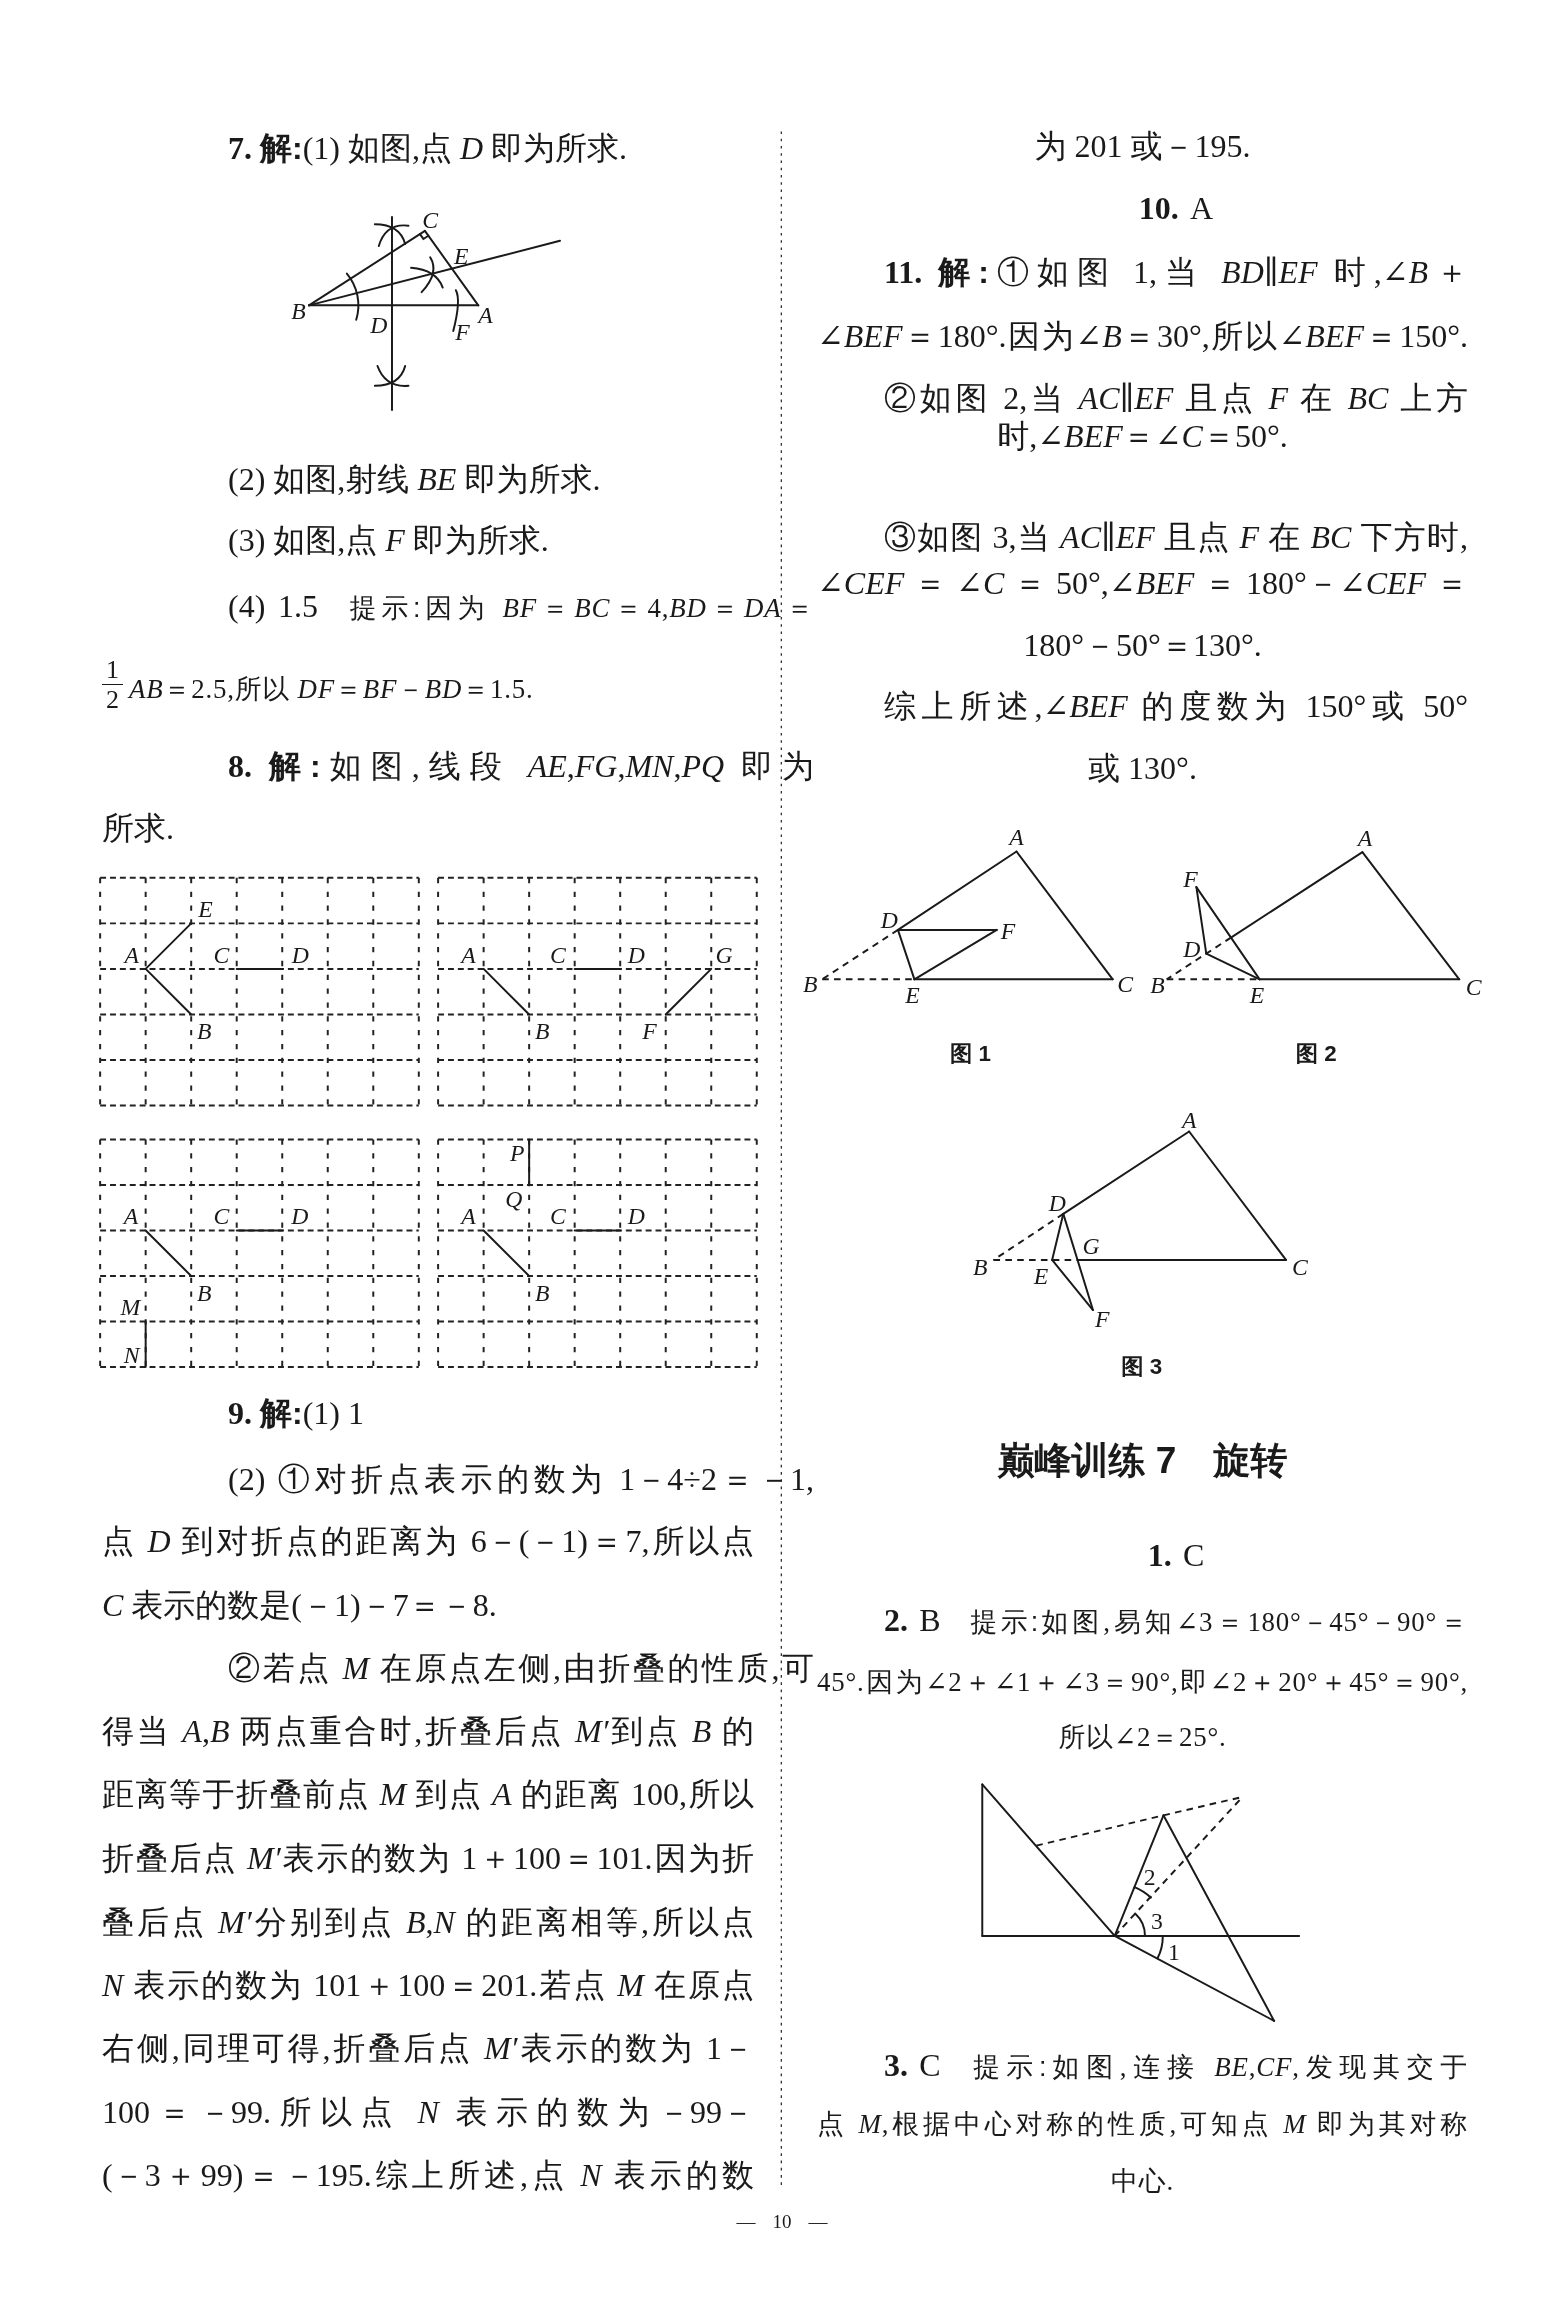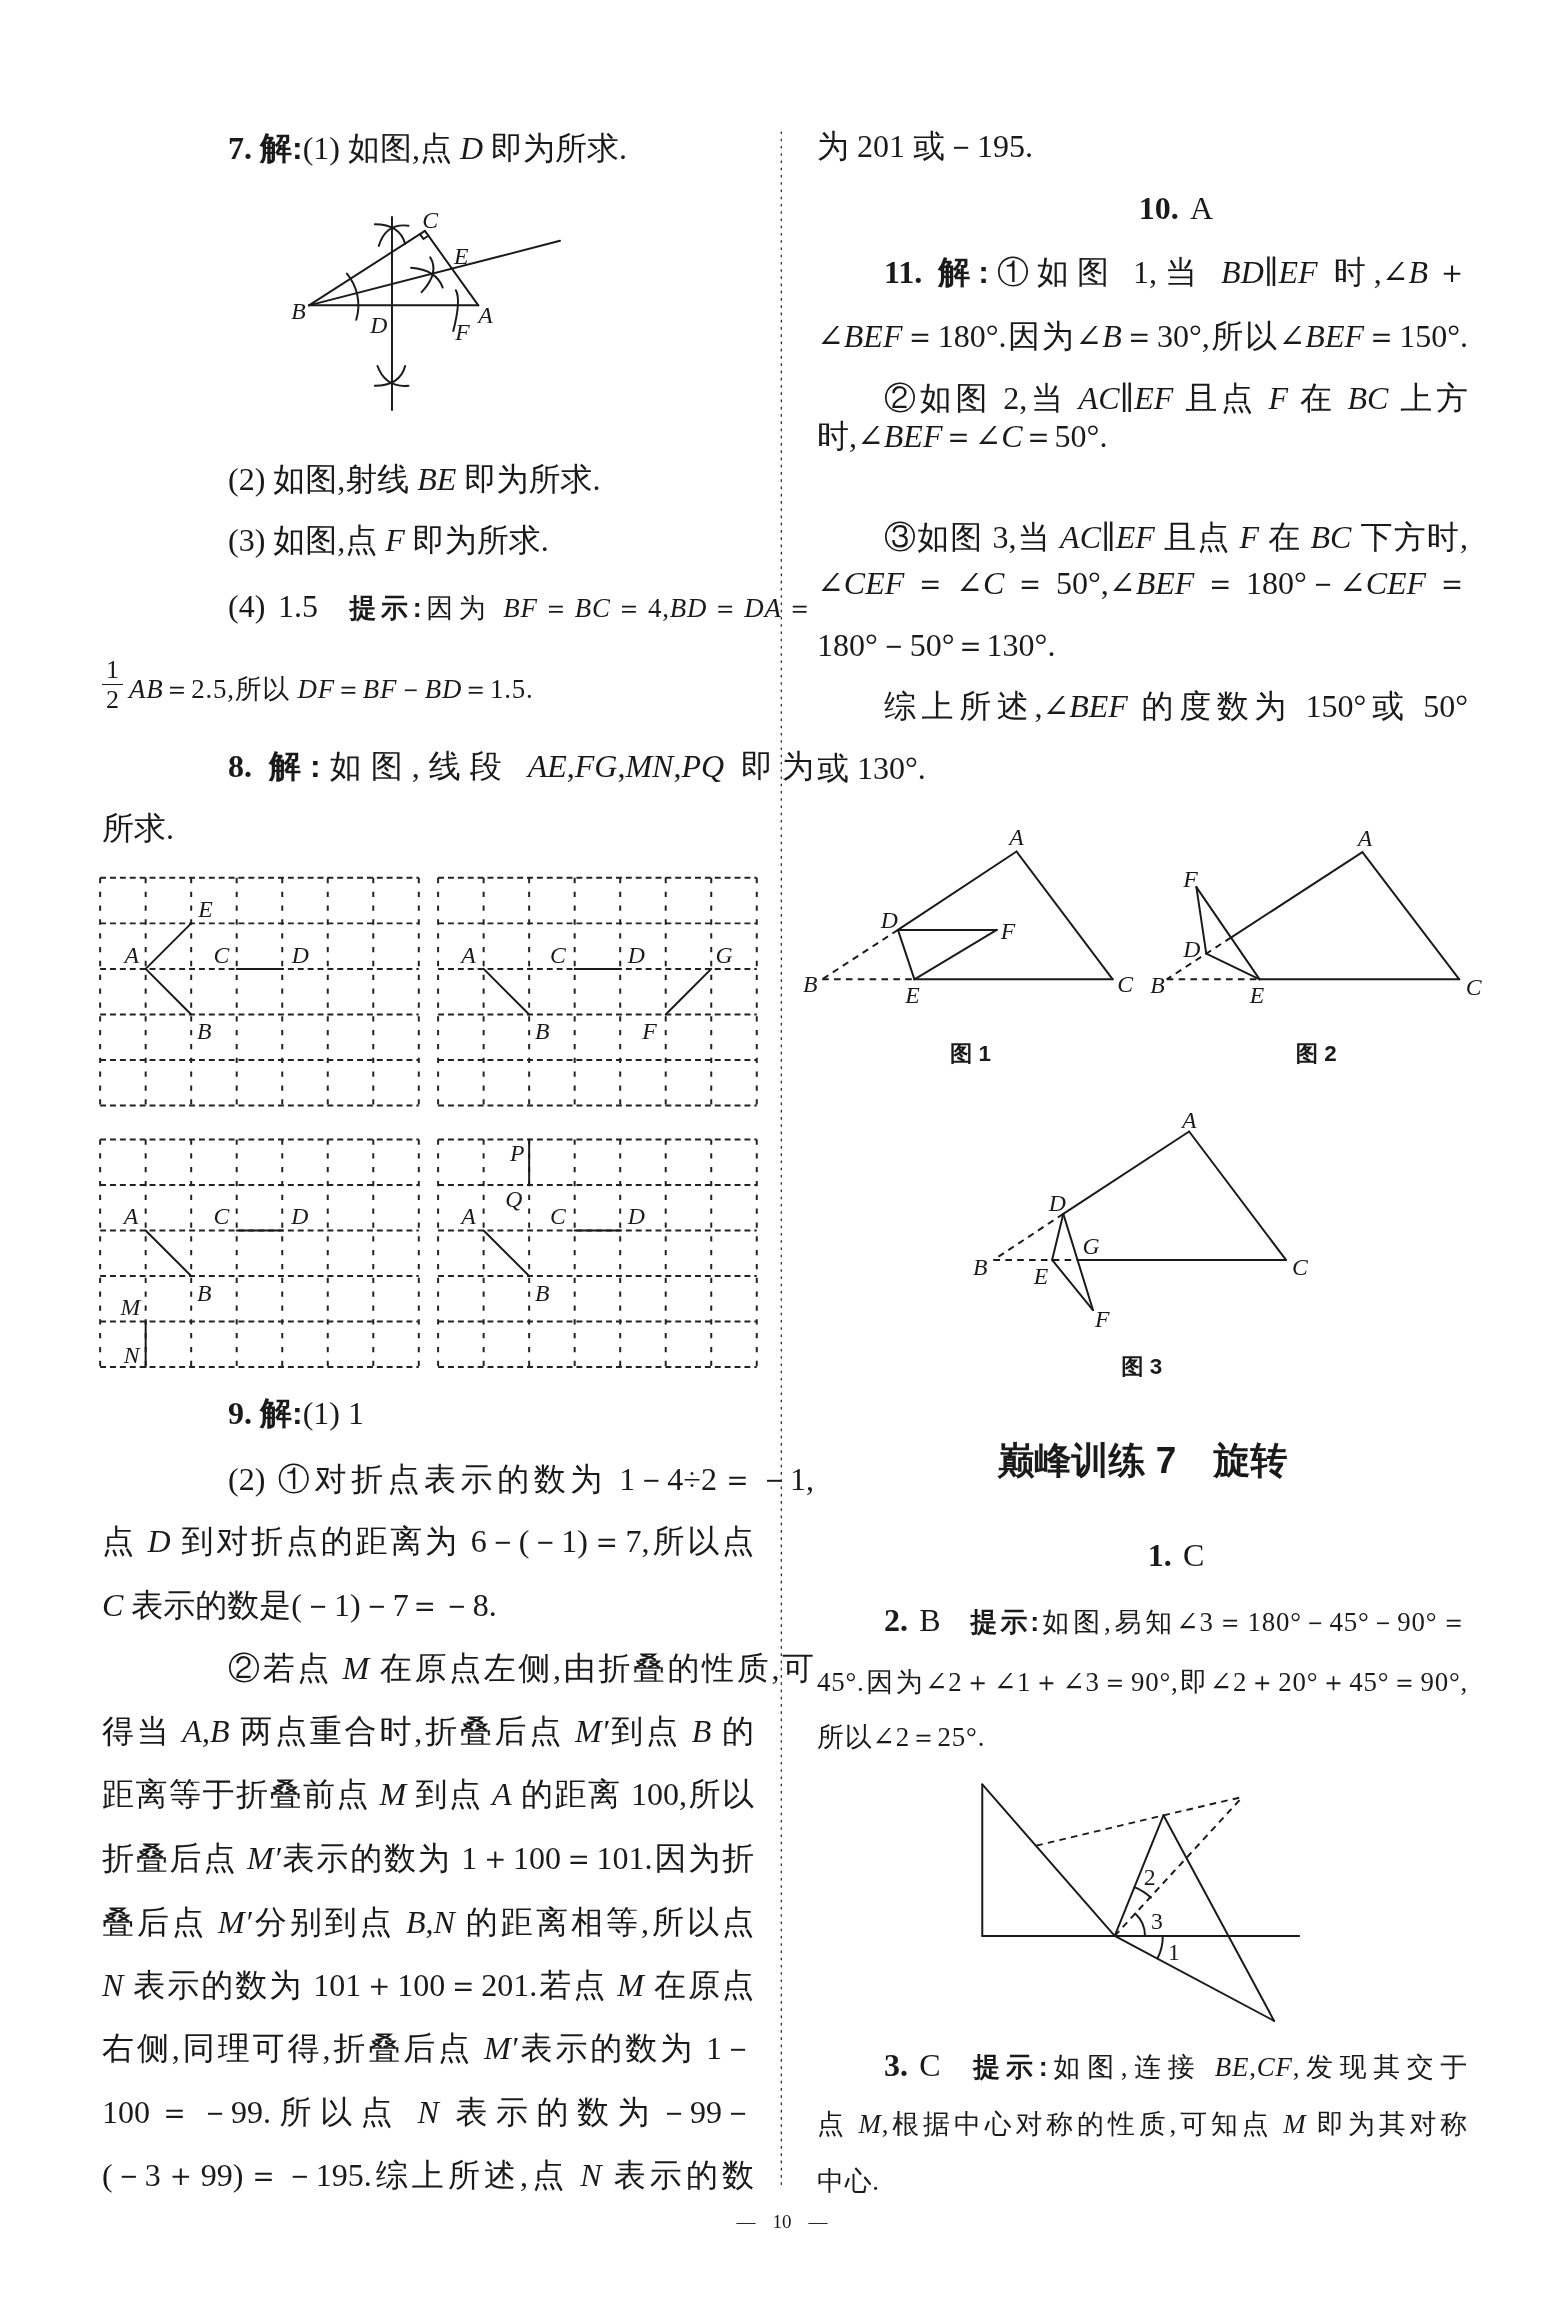--- a/index.html
+++ b/index.html
@@ -2,25 +2,25 @@
 <html style="font-size:10.5px"><head>
 <meta charset="utf-8">
 <style>
   html,body{margin:0;padding:0;background:#ffffff;}
   body{width:1564px;height:2319px;position:relative;overflow:hidden;
        font-family:"Liberation Serif","DejaVu Serif",serif;color:#1a1a1a;}
   .ln{position:absolute;font-size:32px;line-height:37px;white-space:normal;}
   .li{left:187px;width:586px;margin-left:41px;}
   .lc{left:102px;width:652px;}
   .ri{left:884px;width:584px;text-align:center;}
-  .rc{left:817px;width:651px;}
+  .rc{left:817px;width:651px;text-align:center;}
   .j{text-align:justify;text-align-last:justify;}
   .qn{font-weight:bold;font-family:"Liberation Serif","DejaVu Serif",serif;}
   .sv{font-weight:bold;font-family:"Liberation Sans","DejaVu Sans",sans-serif;}
-  .hl{font-weight:bold;font-family:"Liberation Sans","DejaVu Sans",sans-serif;font-size:0.84em;margin-left:0.7em;}
+  .hl{font-weight:normal;font-family:"Liberation Sans","DejaVu Sans",sans-serif;font-size:0.84em;margin-left:0.7em;}
   .h{font-size:0.84em;letter-spacing:0.03em;}
   .ans{margin-left:0.35em;}
   .m i{font-style:italic;}
   .frac{position:absolute;left:100px;top:657px;width:25px;display:flex;flex-direction:column;align-items:center;font-size:26px;}
   .frac .fn,.frac .fd{line-height:26px;height:26px;}
   .frac .fb{width:21px;height:0;border-top:1.3px solid #1a1a1a;margin:1.3px 0;}
   .title{position:absolute;left:817px;width:651px;top:1440px;text-align:center;font-size:37px;line-height:42px;
          font-weight:bold;font-family:"Liberation Sans","DejaVu Sans",sans-serif;}
   .pn{position:absolute;left:650px;width:264px;top:2203px;text-align:center;font-size:19px;line-height:37px;}
   .pn .dash{display:inline-block;margin:0 17px;}

